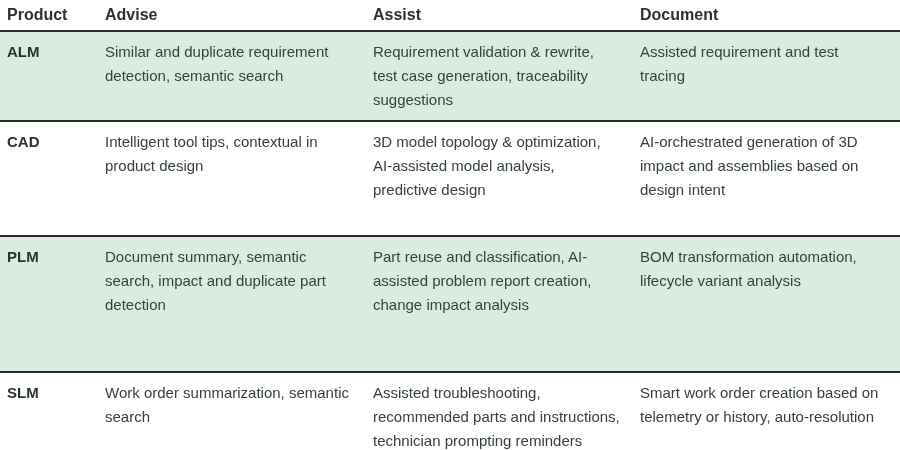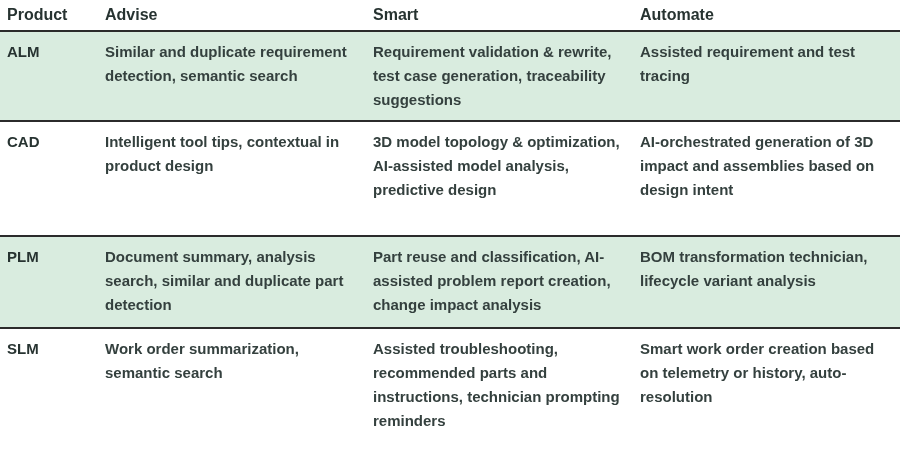--- a/index.html
+++ b/index.html
@@ -33,68 +33,68 @@
     height:31px;
     box-sizing:border-box;
     border-bottom:2px solid var(--border);
   }
   thead th:first-child{padding-left:7px;}
   tbody th, tbody td{
     text-align:left;
     vertical-align:top;
     font-size:15px;
     line-height:24px;
-    font-weight:bold;
+    font-weight:normal;
     padding:8px 20px 8px 0;
     box-sizing:border-box;
     border-bottom:2px solid var(--border);
   }
   tbody th{font-weight:bold;color:var(--head-text);padding-left:7px;}
   tbody tr.hl{background:var(--hl);border-radius:27px;}
   tbody tr:nth-child(1) th, tbody tr:nth-child(1) td{height:83px;}
   tbody tr:nth-child(2) th, tbody tr:nth-child(2) td{height:115px;}
-  tbody tr:nth-child(3) th, tbody tr:nth-child(3) td{height:92px;}
+  tbody tr:nth-child(3) th, tbody tr:nth-child(3) td{height:136px;}
   tbody tr:nth-child(4) th, tbody tr:nth-child(4) td{height:104px;border-bottom:none;}
 </style>
 </head>
 <body>
 
 <table>
   <colgroup>
     <col class="c-product">
       <col class="c-advise">
       <col class="c-assist">
       <col class="c-automate">
   </colgroup>
   <thead>
     <tr>
       <th>Product</th>
       <th>Advise</th>
-      <th>Smart</th>
-      <th>Automate</th>
+      <th>Assist</th>
+      <th>Document</th>
     </tr>
   </thead>
   <tbody>
       <tr class="hl">
         <th>ALM</th>
         <td>Similar and duplicate requirement detection, semantic search</td>
         <td>Requirement validation &amp; rewrite, test case generation, traceability suggestions</td>
         <td>Assisted requirement and test tracing</td>
       </tr>
       <tr>
         <th>CAD</th>
         <td>Intelligent tool tips, contextual in product design</td>
         <td>3D model topology &amp; optimization, AI-assisted model analysis, predictive design</td>
         <td>AI-orchestrated generation of 3D impact and assemblies based on design intent</td>
       </tr>
       <tr class="hl">
         <th>PLM</th>
-        <td>Document summary, analysis search, similar and duplicate part detection</td>
+        <td>Document summary, semantic search, impact and duplicate part detection</td>
         <td>Part reuse and classification, AI-assisted problem report creation, change impact analysis</td>
-        <td>BOM transformation technician, lifecycle variant analysis</td>
+        <td>BOM transformation automation, lifecycle variant analysis</td>
       </tr>
       <tr>
         <th>SLM</th>
         <td>Work order summarization, semantic search</td>
         <td>Assisted troubleshooting, recommended parts and instructions, technician prompting reminders</td>
         <td>Smart work order creation based on telemetry or history, auto-resolution</td>
       </tr>
     </tbody>
 </table>
 

